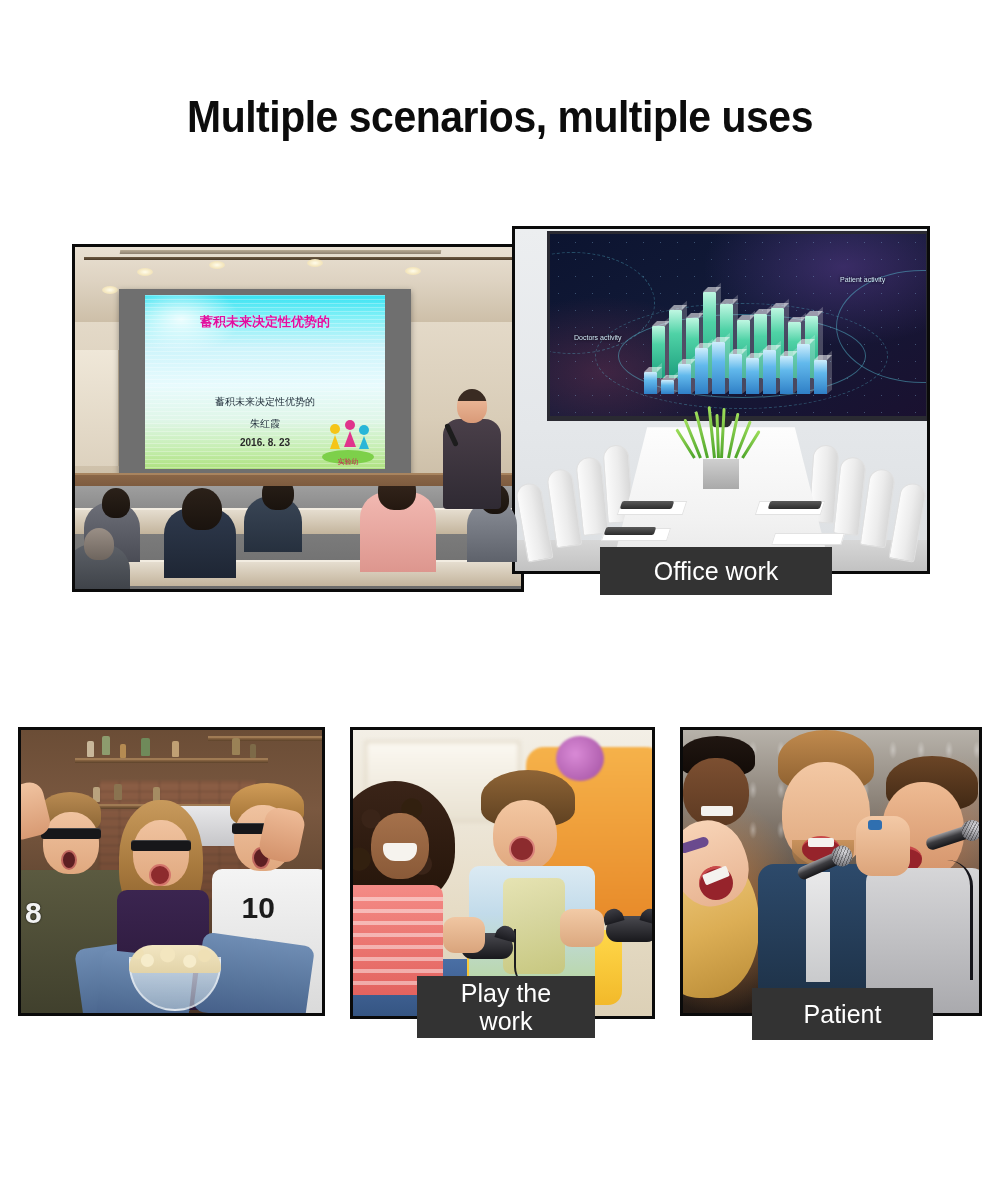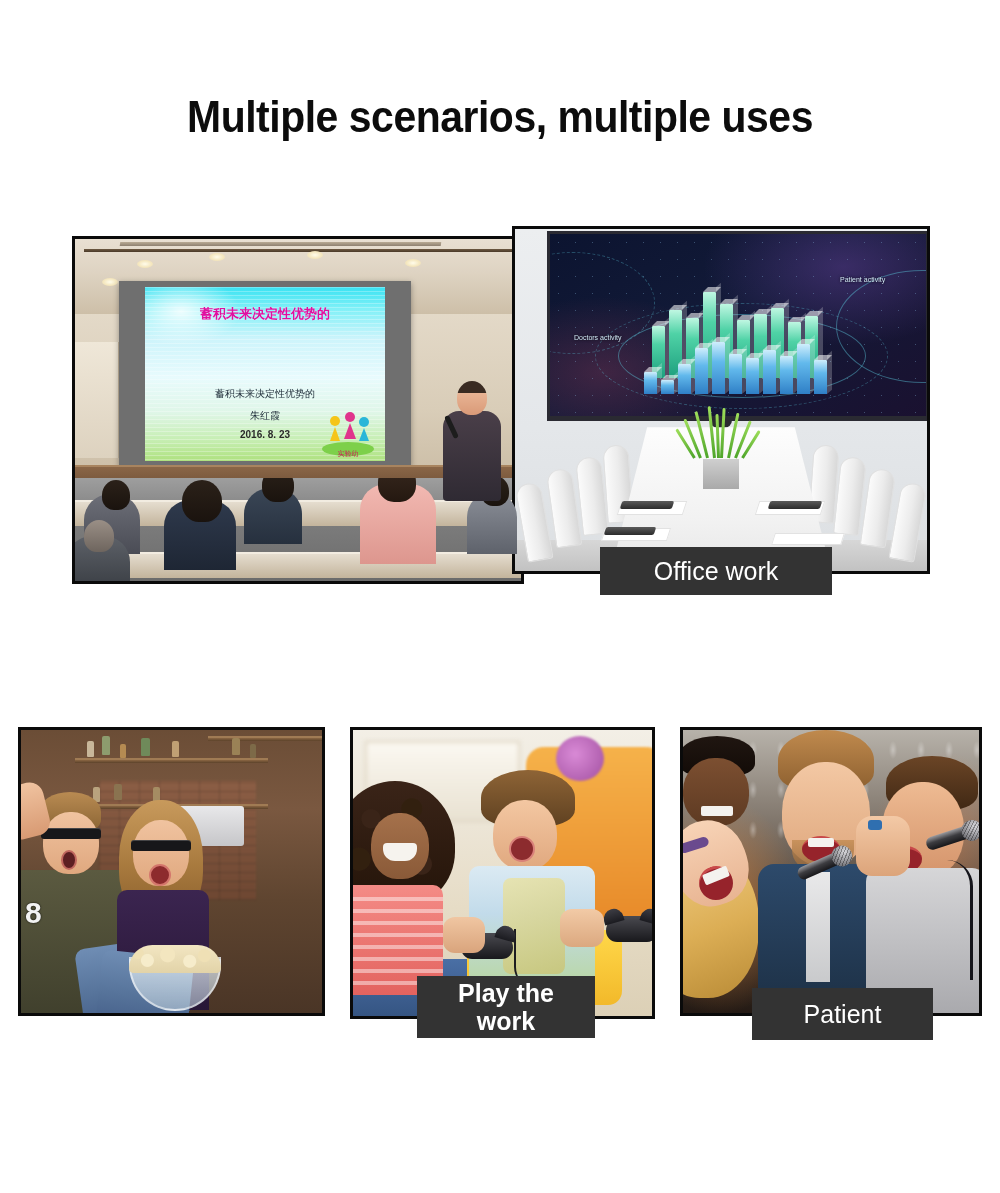--- a/index.html
+++ b/index.html
@@ -44,21 +44,21 @@
     font-family: "Liberation Sans", sans-serif;
     font-weight: normal;
     line-height: 1.12;
     text-align: center;
     z-index: 40;
     background: #333333;
   }
   .label-band .ln { display: block; white-space: nowrap; }
 
   
-  #card-teaching { left: 72px; top: 236px; width: 452px; height: 348px; }
+  #card-teaching { left: 72px; top: 244px; width: 452px; height: 348px; }
   .room-ceiling {
     position: absolute; left: 0; top: 0; width: 100%; height: 22%;
     background: linear-gradient(180deg,#e9e0d2 0%,#ded3c2 45%,#cdbfa8 100%);
   }
   .ceiling-beam {
     position: absolute; left: 10%; top: 4%; width: 72%; height: 5%;
     background: linear-gradient(180deg,#b9ab94,#8e8170);
     transform: skewX(-8deg);
   }
   .ceiling-beam2 {
@@ -633,20 +633,30 @@
 
         <div class="person" style="left:30%;top:26%;width:42%;height:76%">
           <div class="hair" style="left:8px;top:-4px;width:84px;height:120px;background:linear-gradient(180deg,#c89a5c 0%,#a87a3e 55%,#8a5f2c 100%);border-radius:48% 48% 40% 40%"></div>
           <div class="face" style="left:22px;top:16px;width:56px;height:66px"></div>
           <div class="glasses3d" style="left:20px;top:36px;width:60px"></div>
           <div class="mouth-o" style="left:38px;top:60px;width:22px;height:22px;background:#8d2b2d;border-color:#d4766c"></div>
           <div class="shirt" style="left:6px;top:86px;width:92px;height:120px;background:linear-gradient(180deg,#3b2550,#281636)"></div>
           <div class="jeans" style="left:-12px;top:150px;width:92px;height:72px;transform:rotate(6deg)"></div>
         </div>
 
+        <div class="person" style="left:62%;top:20%;width:44%;height:80%">
+          <div class="shirt" style="left:4px;top:82px;width:116px;height:150px;background:linear-gradient(180deg,#f4f4f4,#d9d9d9)"></div>
+          <div class="jersey-num" style="left:34px;top:104px;font-size:30px;color:#1b1b1b;text-shadow:none">10</div>
+          <div class="hair" style="left:22px;top:-4px;width:74px;height:44px;background:linear-gradient(180deg,#d09c58,#9e6f33)"></div>
+          <div class="face" style="left:26px;top:18px;width:58px;height:66px"></div>
+          <div class="glasses3d" style="left:24px;top:36px;width:62px"></div>
+          <div class="mouth-o" style="left:44px;top:60px;width:18px;height:22px"></div>
+          <div style="position:absolute;left:54px;top:22px;width:40px;height:52px;background:linear-gradient(180deg,#eebb97,#d3926b);border-radius:14px;transform:rotate(12deg)"></div>
+          <div class="jeans" style="left:-10px;top:152px;width:112px;height:80px;transform:rotate(8deg)"></div>
+        </div>
 
         <div class="popcorn-bowl"></div>
         <div class="popcorn"></div>
       </div>
     </div>
   </div>
 
   <div class="card" id="card-game">
     <div class="photo">
       <div class="scene">
@@ -674,21 +684,21 @@
           <div style="position:absolute;left:30px;top:108px;width:62px;height:96px;background:linear-gradient(160deg,#e9e3a8,#c9c477);border-radius:8px;opacity:.85"></div>
         </div>
 
         <div style="position:absolute;left:30%;bottom:22%;width:42px;height:36px;background:linear-gradient(180deg,#f0c6a2,#d9a47c);border-radius:12px;z-index:19"></div>
         <div class="gamepad" style="left:36%;bottom:20%"></div>
         <div style="position:absolute;right:16%;bottom:24%;width:44px;height:38px;background:linear-gradient(180deg,#f2caa6,#dba87f);border-radius:12px;z-index:19"></div>
         <div class="gamepad" style="right:-2%;bottom:26%"></div>
         <div class="cable" style="left:54%;bottom:10%;width:54px;height:58px"></div>
       </div>
     </div>
-    <div class="label-band" style="left:67px;top:249px;width:178px;height:62px;font-size:25px;font-weight:bold;">
+    <div class="label-band" style="left:67px;top:249px;width:178px;height:62px;font-size:25px;">
       <span class="ln">Play the</span>
       <span class="ln">work</span>
     </div>
   </div>
 
   <div class="card" id="card-karaoke">
     <div class="photo">
       <div class="scene">
         <div class="karaoke-bg"></div>
         <div class="wallpaper"></div>

